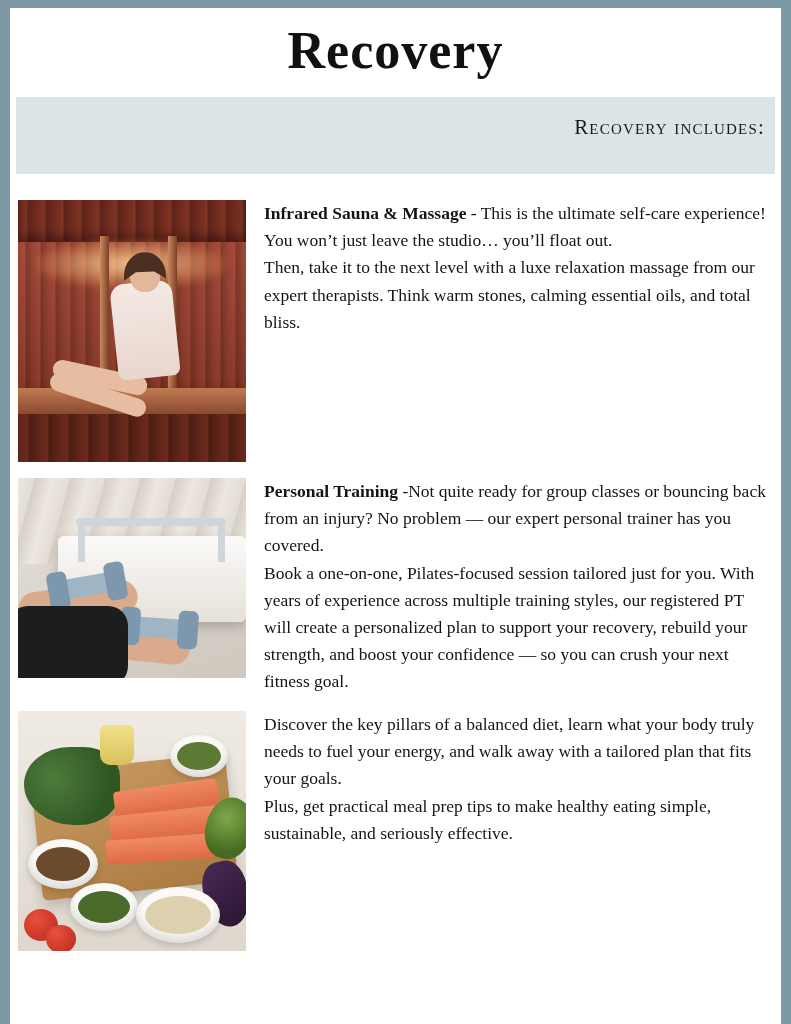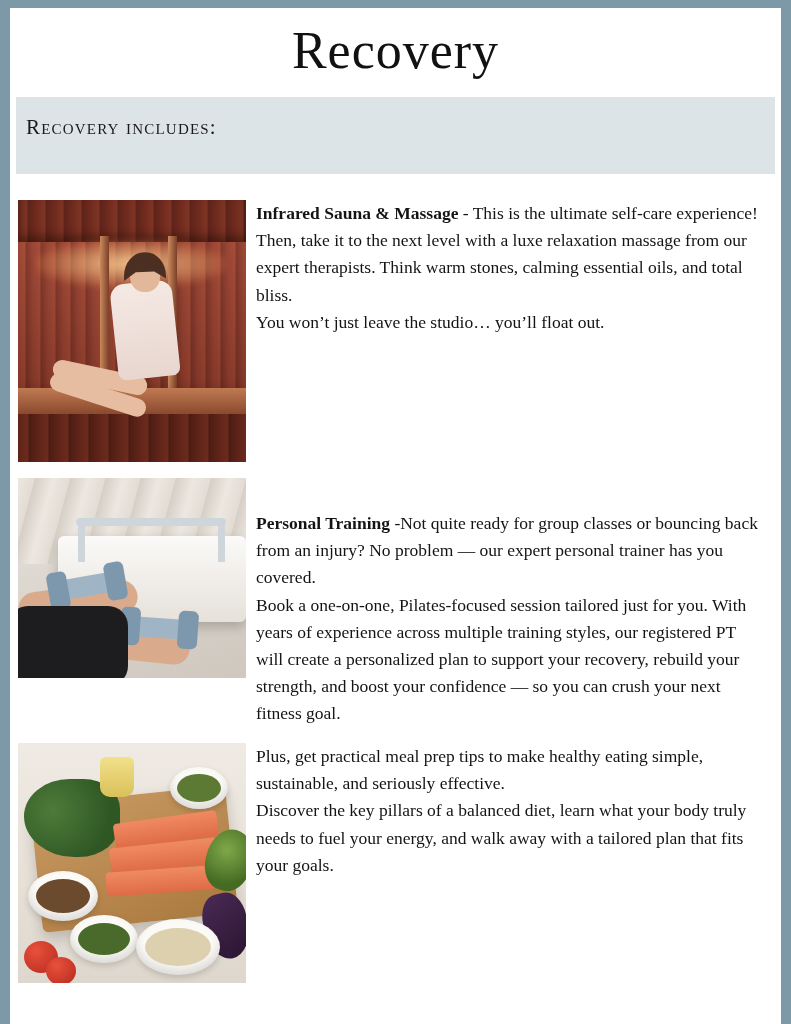--- a/index.html
+++ b/index.html
@@ -40,32 +40,32 @@
     top: 8px;
     left: 10px;
     width: 771px;
     height: 1016px;
   }
 
   .title {
     text-align: center;
     font-family: "Liberation Serif", serif;
     font-size: 52px;
-    font-weight: normal;
+    font-weight: bold;
     letter-spacing: 1px;
     color: #111111;
     margin: 14px 0 0 0;
     line-height: 1.1;
   }
 
   .banner {
     margin: 18px 6px 0 6px;
     background: #dde4e8;
     padding: 18px 10px 20px 10px;
-    text-align: left;
+    text-align: right;
   }
   .banner-line1 {
     font-family: "Liberation Serif", serif;
     font-size: 21px;
     letter-spacing: 1.2px;
     color: #1a1a1a;
     font-variant: small-caps;
     text-transform: lowercase;
     margin-bottom: 14px;
   }
@@ -97,26 +97,26 @@
     flex: 0 0 228px;
     position: relative;
     overflow: hidden;
   }
   .thumb.sauna { height: 262px; }
   .thumb.pt { height: 200px; }
   .thumb.nutrition { height: 240px; }
 
   .section-body {
     flex: 1;
-    padding-left: 10px;
+    padding-left: 18px;
     font-size: 17.5px;
     line-height: 1.55;
     color: #141414;
   }
-  .section.pt .section-body { padding-top: 0; margin-top: 32px; }
+  .section.pt .section-body { padding-top: 0; }
   .section-body p { margin: 0; }
   .lead { font-weight: bold; }
 
   
   .img-sauna {
     position: absolute; inset: 0;
     background:
       linear-gradient(180deg, rgba(255,255,255,0.07), rgba(0,0,0,0.25)),
       repeating-linear-gradient(90deg, #9b3e2c 0px, #a8452f 7px, #7e2f20 8px, #9b3e2c 15px),
       #8e3627;
@@ -297,22 +297,22 @@
           <div class="sauna-person-body"></div>
           <div class="sauna-person-head"></div>
           <div class="sauna-person-hair"></div>
         </div>
       </div>
       <div class="section-body">
         <p>
           <span class="lead">Infrared Sauna &amp; Massage</span>
           <span>- This is the ultimate self-care experience!</span>
         </p>
+        <p>You won’t just leave the studio… you’ll float out.</p>
         <p>Then, take it to the next level with a luxe relaxation massage from our expert therapists. Think warm stones, calming essential oils, and total bliss.</p>
-        <p>You won’t just leave the studio… you’ll float out.</p>
       </div>
     </div>
 
     <div class="section pt">
       <div class="thumb pt">
         <div class="img-pt">
           <div class="pt-floor"></div>
           <div class="pt-reformer"></div>
           <div class="pt-bar"></div>
           <div class="pt-bar-leg a"></div>
@@ -352,19 +352,19 @@
           <div class="nu-avocado"></div>
           <div class="nu-bowl b2"></div>
           <div class="nu-eggplant"></div>
           <div class="nu-bowl b3"></div>
           <div class="nu-bowl b4"></div>
           <div class="nu-tomato t1"></div>
           <div class="nu-tomato t2"></div>
         </div>
       </div>
       <div class="section-body">
+        <p> Discover the key pillars of a balanced diet, learn what your body truly needs to fuel your energy, and walk away with a tailored plan that fits your goals.</p>
         <p>Plus, get practical meal prep tips to make healthy eating simple, sustainable, and seriously effective.</p>
-        <p> Discover the key pillars of a balanced diet, learn what your body truly needs to fuel your energy, and walk away with a tailored plan that fits your goals.</p>
       </div>
     </div>
 
   </div>
 </div>
 
 </body></html>

